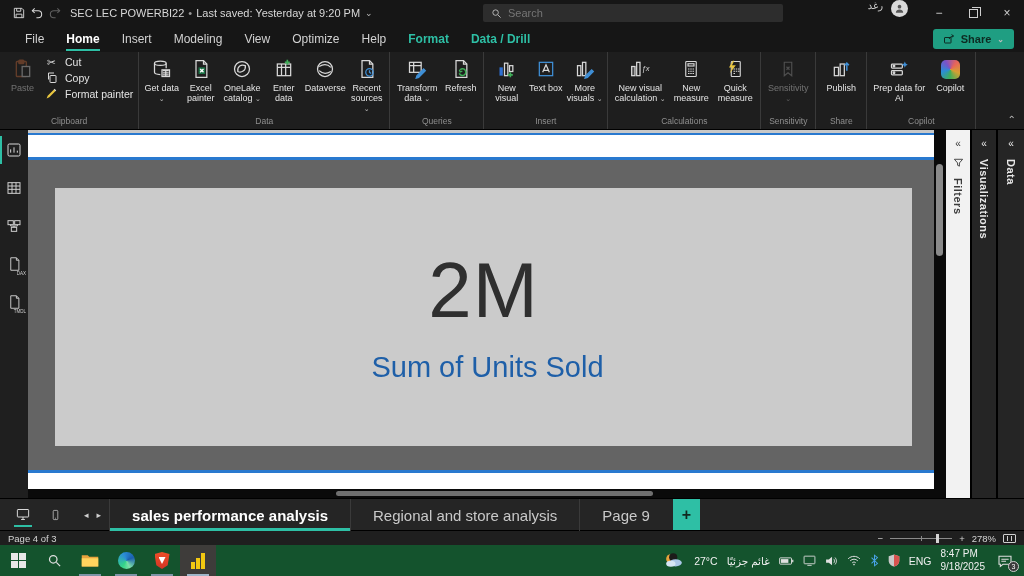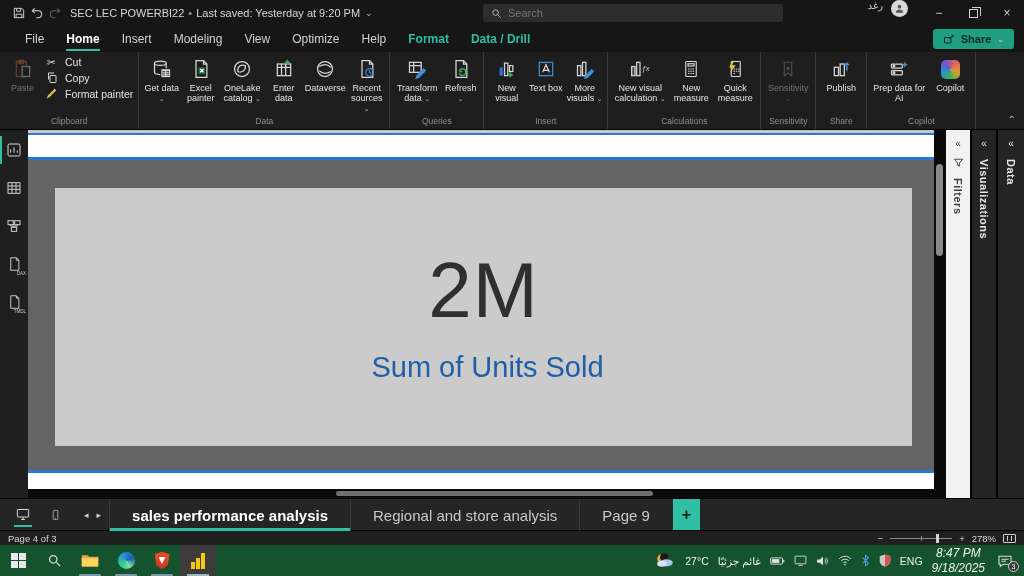--- a/index.html
+++ b/index.html
@@ -123,21 +123,21 @@
   .edgeball { width:17px; height:17px; border-radius:50%;
               background:conic-gradient(from 210deg,#35d687,#2b8dd6 35%,#1b5fae 60%,#7ee0a8 85%,#35d687); }
   .braveshield { width:15px; height:17px; background:linear-gradient(180deg,#ef4e29,#d33324);
                  clip-path:polygon(0 12%, 50% 0, 100% 12%, 88% 78%, 50% 100%, 12% 78%); position:relative; }
   .braveshield:before { content:""; position:absolute; left:4px; top:5px; width:7px; height:7px; background:#fff;
                  clip-path:polygon(0 0,100% 0,50% 100%); }
   .pbi-tile { display:flex; align-items:flex-end; gap:1px; height:16px; }
   .pbi-tile i { display:block; width:4px; background:#f2c811; }
   .tk-right { margin-left:auto; display:flex; align-items:center; gap:9px; padding-right:8px; }
   .tk-text { font-size:10.5px; color:#f0f0f0; }
-  .clock { text-align:center; font-size:12px; line-height:1.25; color:#f0f0f0;font-style:italic; }
+  .clock { text-align:left; font-size:10px; line-height:1.25; color:#f0f0f0; }
   .notif { position:relative; width:22px; height:18px; display:flex; align-items:center; justify-content:center; }
   .badge { position:absolute; right:-3px; bottom:-2px; width:11px; height:11px; border-radius:50%;
            background:#3a3a3a; border:1px solid #cfcfcf; color:#fff; font-size:7px; display:flex;
            align-items:center; justify-content:center; }
   svg { display:block; }
 </style>
 </head>
 <body>
 
 <div class="screen">

